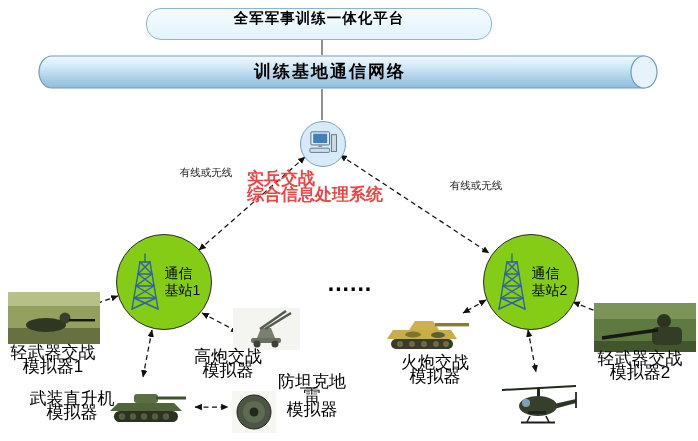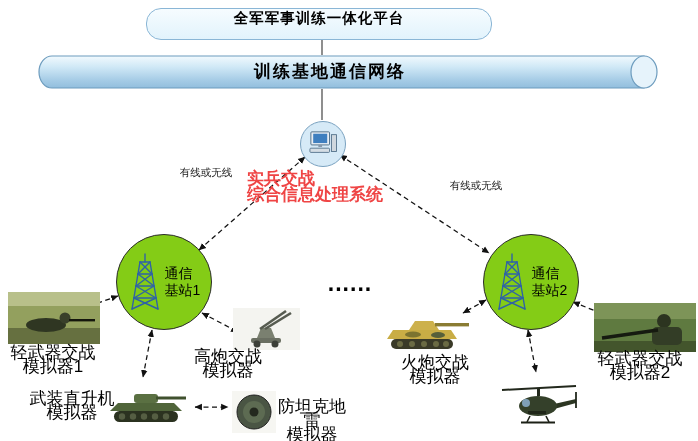--- a/index.html
+++ b/index.html
@@ -248,21 +248,21 @@
     <span>模拟器1</span>
   </div>
   <div class="lbl" style="left:182px;top:350px;width:92px">
     <span>高炮交战</span>
     <span>模拟器</span>
   </div>
   <div class="lbl" style="left:22px;top:392px;width:100px">
     <span>武装直升机</span>
     <span>模拟器</span>
   </div>
-  <div class="lbl" style="left:272px;top:400px;width:80px">
+  <div class="lbl" style="left:272px;top:375px;width:80px">
     <span>防坦克地雷</span>
     <span>模拟器</span>
   </div>
   <div class="lbl" style="left:391px;top:356px;width:88px">
     <span>火炮交战</span>
     <span>模拟器</span>
   </div>
   <div class="lbl" style="left:592px;top:352px;width:96px">
     <span>轻武器交战</span>
     <span>模拟器2</span>

